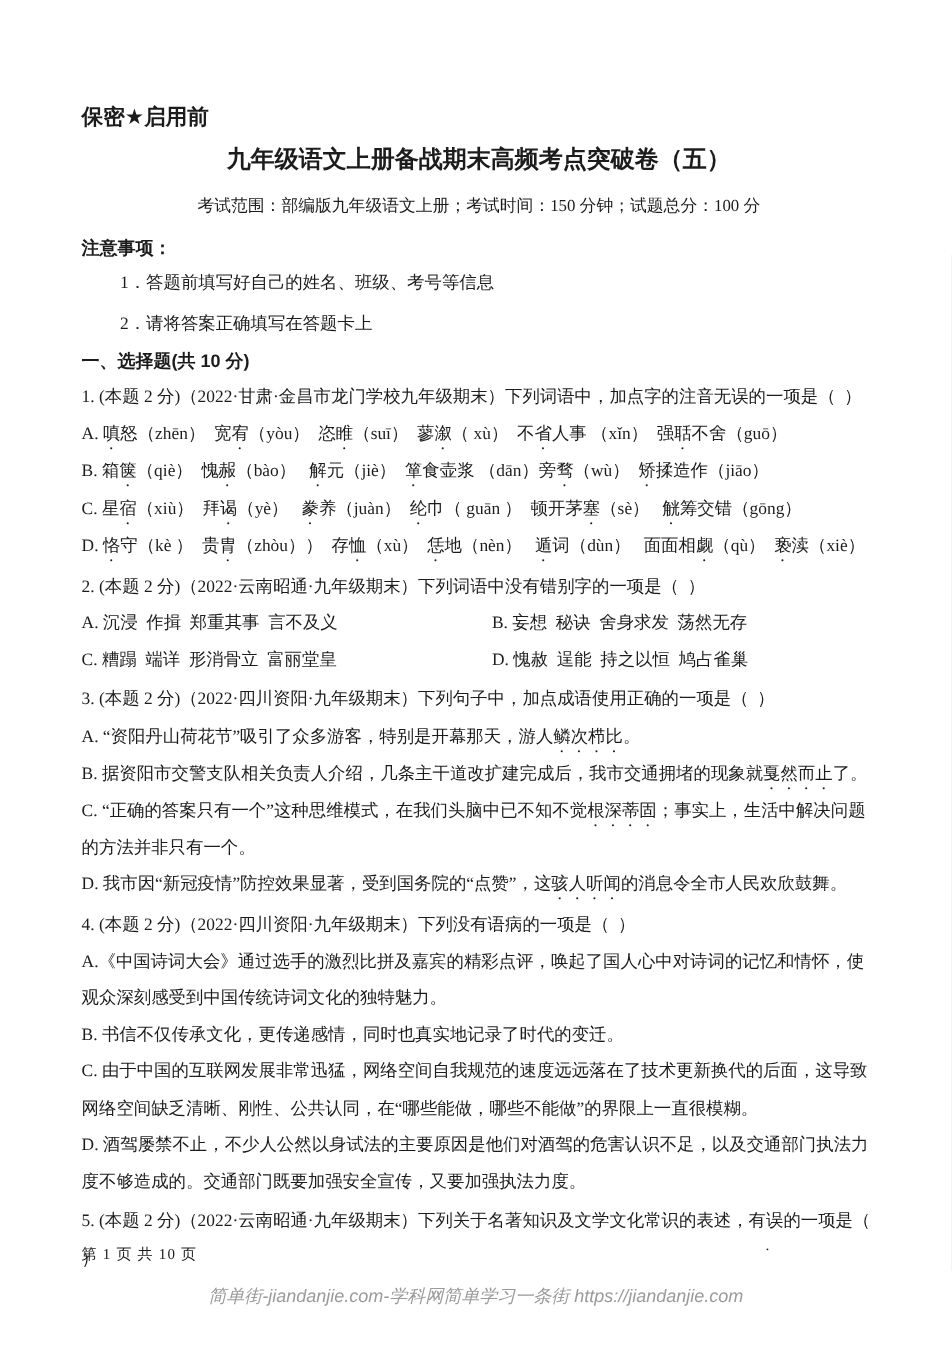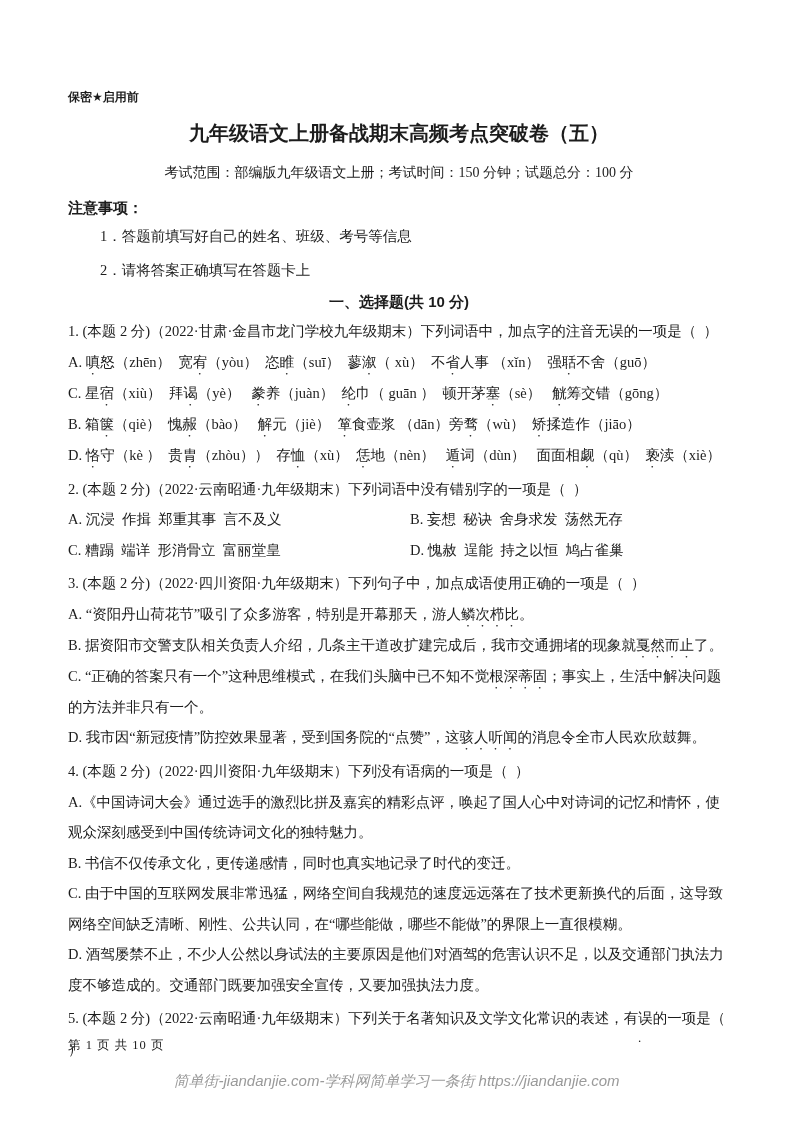--- a/index.html
+++ b/index.html
@@ -9,21 +9,21 @@
     margin:0 auto;
     background:#ffffff;
     font-family:"Liberation Serif","DejaVu Serif",serif;
     color:#1c1c1c;
     overflow:hidden;
   }
   .content{position:absolute;left:68px;top:0;width:662px;}
   .secrecy{
     margin-top:88px;
     font-family:"Liberation Sans","DejaVu Sans",sans-serif;
-    font-weight:bold;font-size:12px;line-height:19px;
+    font-weight:bold;font-size:18px;line-height:19px;
   }
   .title{
     margin:12px 0 0 0;
     text-align:center;
     font-family:"Liberation Sans","DejaVu Sans",sans-serif;
     font-weight:bold;font-size:20px;line-height:28px;
   }
   .subtitle{
     margin-top:16px;
     text-align:center;
@@ -35,21 +35,21 @@
     font-weight:bold;font-size:15px;line-height:22px;
   }
   .notice-item{
     font-size:14.5px;line-height:34px;
     padding-left:32px;
     white-space:pre-wrap;
   }
   .section-heading{
     margin-top:4px;
     font-family:"Liberation Sans","DejaVu Sans",sans-serif;
-    font-weight:bold;font-size:15px;line-height:22px;text-align:center;
+    font-weight:bold;font-size:15px;line-height:22px;
   }
   .question{margin-top:3px;}
   .stem,.opt{
     font-size:14.5px;line-height:30.5px;
     white-space:pre-wrap;
   }
   .grid2{display:grid;grid-template-columns:342px 1fr;}
   
   .dot{
     -webkit-text-emphasis:filled dot;
@@ -85,22 +85,22 @@
     <div id="notices">
         <div class="notice-item">1．答题前填写好自己的姓名、班级、考号等信息</div>
         <div class="notice-item">2．请将答案正确填写在答题卡上</div>
       </div>
     <div class="section-heading">一、选择题(共 10 分)</div>
     <div id="questions">
         <div class="question">
           <div class="stem">1. (本题 2 分)（2022·甘肃·金昌市龙门学校九年级期末）下列词语中，加点字的注音无误的一项是（  ）</div>
           <div class="rows">
             <div class="opt">A. <span class="dot">嗔</span>怒（zhēn）  宽<span class="dot">宥</span>（yòu）  恣<span class="dot">睢</span>（suī）  蓼<span class="dot">溆</span>（ xù）  不<span class="dot">省</span>人事 （xǐn）  强<span class="dot">聒</span>不舍（guō）</div>
+            <div class="opt">B. 箱<span class="dot">箧</span>（qiè）  愧<span class="dot">赧</span>（bào）   <span class="dot">解</span>元（jiè）  <span class="dot">箪</span>食壶浆 （dān）旁<span class="dot">骛</span>（wù）  <span class="dot">矫</span>揉造作（jiāo）</div>
             <div class="opt">C. 星<span class="dot">宿</span>（xiù）  拜<span class="dot">谒</span>（yè）   <span class="dot">豢</span>养（juàn）  <span class="dot">纶</span>巾（ guān ）  顿开茅<span class="dot">塞</span>（sè）   <span class="dot">觥</span>筹交错（gōng）</div>
-            <div class="opt">B. 箱<span class="dot">箧</span>（qiè）  愧<span class="dot">赧</span>（bào）   <span class="dot">解</span>元（jiè）  <span class="dot">箪</span>食壶浆 （dān）旁<span class="dot">骛</span>（wù）  <span class="dot">矫</span>揉造作（jiāo）</div>
             <div class="opt">D. <span class="dot">恪</span>守（kè ）  贵<span class="dot">胄</span>（zhòu））  存<span class="dot">恤</span>（xù）  <span class="dot">恁</span>地（nèn）   <span class="dot">遁</span>词（dùn）   面面相<span class="dot">觑</span>（qù）  <span class="dot">亵</span>渎（xiè）</div>
           </div>
         </div>
         <div class="question">
           <div class="stem">2. (本题 2 分)（2022·云南昭通·九年级期末）下列词语中没有错别字的一项是（  ）</div>
           <div class="grid2">
             <div class="opt">A. 沉浸  作揖  郑重其事  言不及义</div>
             <div class="opt">B. 妄想  秘诀  舍身求发  荡然无存</div>
             <div class="opt">C. 糟蹋  端详  形消骨立  富丽堂皇</div>
             <div class="opt">D. 愧赦  逞能  持之以恒  鸠占雀巢</div>

